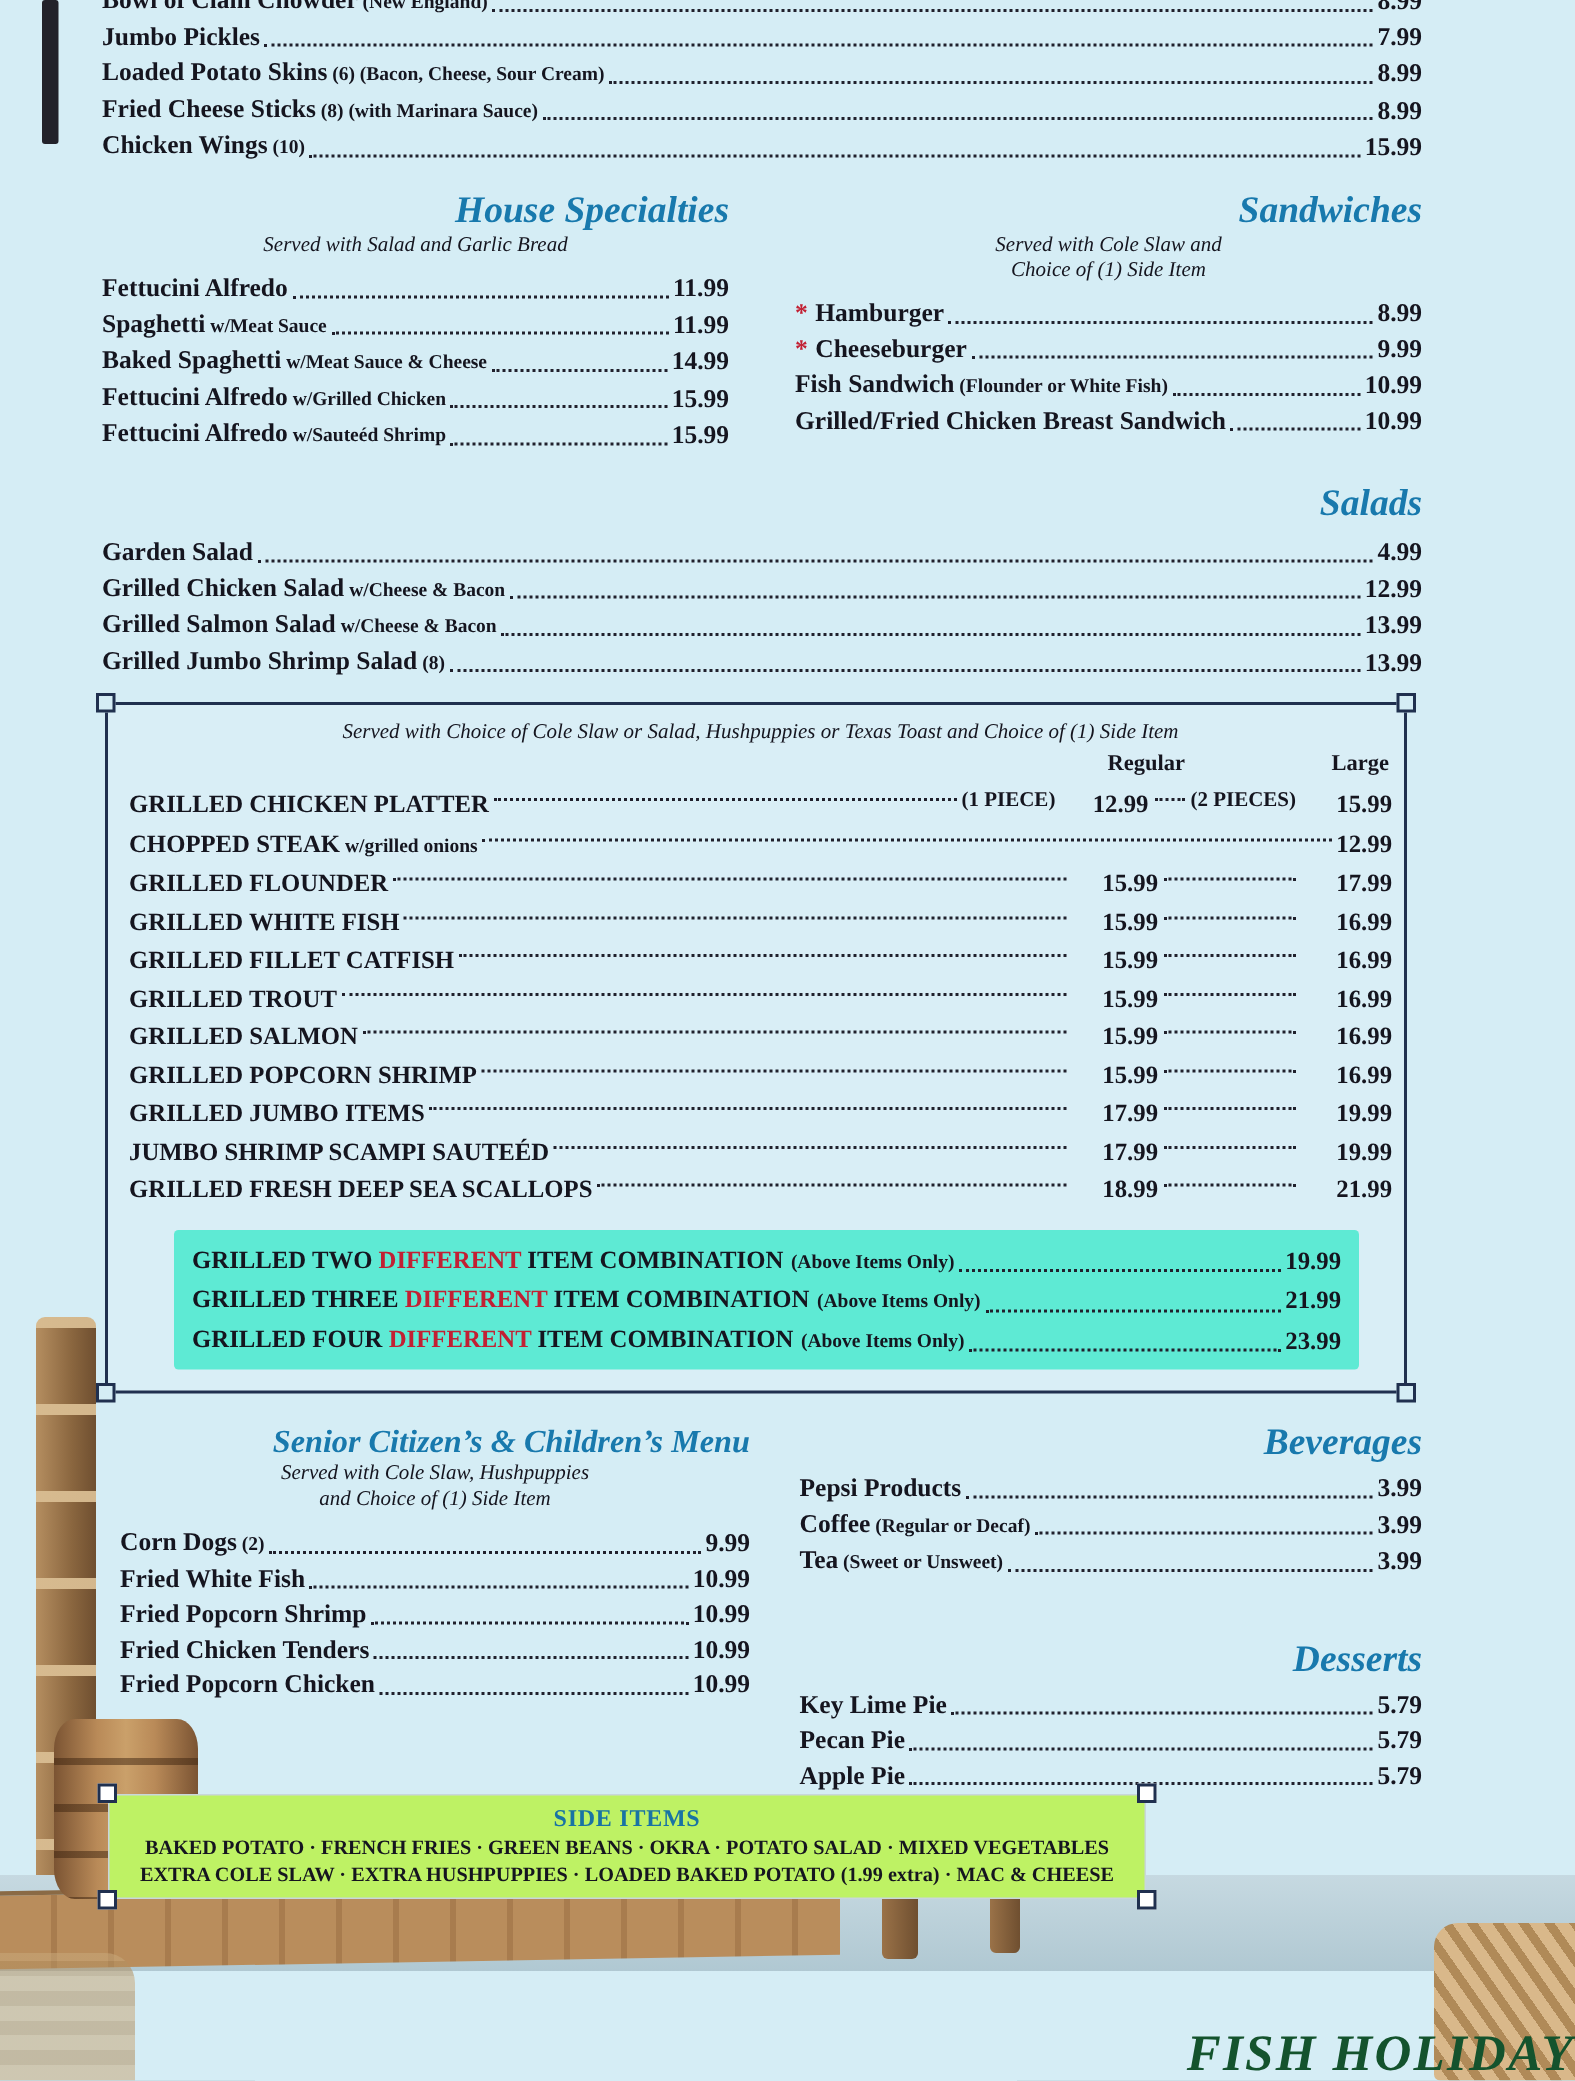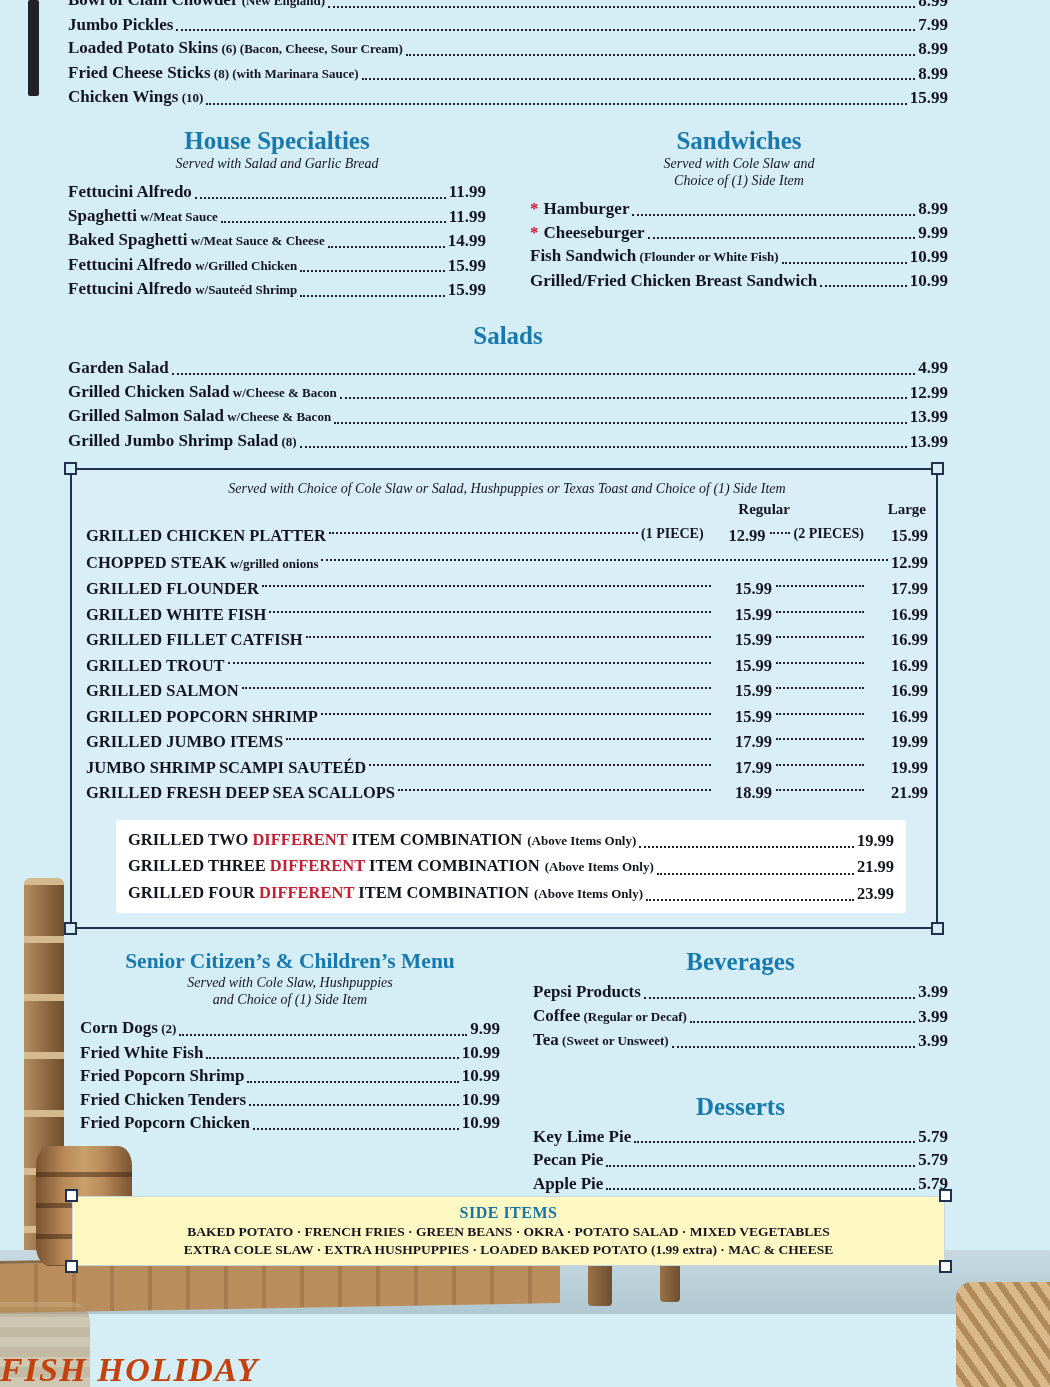--- a/index.html
+++ b/index.html
@@ -4,21 +4,21 @@
 <style>
   *{margin:0;padding:0;box-sizing:border-box}
   html,body{background:#9fb8c2}
   body{width:1050px;height:1387px;position:relative;overflow:hidden;
        background:#d5edf5;font-family:"Liberation Serif",serif;color:#15151f}
 
   .decor{position:absolute;z-index:0}
   .content{position:absolute;inset:0;z-index:2}
   section{position:absolute}
 
-  h2.sec{font-weight:700;color:#1879ad;text-align:center;
+  h2.sec{font-style:italic;font-weight:700;color:#1879ad;text-align:right;
          font-size:25px;line-height:28px;white-space:nowrap}
   .sub{font-style:italic;text-align:center;font-size:14px;line-height:17px;color:#15151f}
 
   .mrow{display:flex;align-items:flex-end;font-weight:700;font-size:17px;line-height:23.5px}
   .iname{white-space:nowrap}
   .inote{font-size:13px;font-weight:700}
   .leader{flex:1 1 auto;min-width:6px;border-bottom:2px dotted #20202c;margin:0 3px 5px 3px}
   .iprice{white-space:nowrap}
   .star{color:#c22033;margin-right:5px}
 
@@ -43,40 +43,40 @@
   .hreg{position:absolute;right:138px}
   .hlarge{position:absolute;right:2px}
   .prow{display:flex;align-items:center;font-weight:700;font-size:16.5px;line-height:25.5px}
   .pname{white-space:nowrap}
   .pfx{font-size:14px;font-weight:700;margin:0 4px 3px 0;white-space:nowrap}
   .preg{width:58px;text-align:right;white-space:nowrap}
   .leader2{flex:0 0 88px;border-bottom:2px dotted #20202c;margin:0 4px 5px 4px}
   .leader2.short{flex-basis:20px}
   .plarge{width:60px;text-align:right;white-space:nowrap}
 
-  .cbox{margin:14px 0 0 30px;width:790px;background:#ffffff;padding:7px 12px;border-radius:3px}
+  .cbox{margin:14px 0 0 30px;width:790px;background:#5eead4;padding:7px 12px;border-radius:3px}
   .crow{display:flex;align-items:flex-end;font-weight:700;font-size:16.5px;line-height:25.5px}
   .red{color:#c22033}
   .crow .inote{margin-left:5px}
 
   .sec-senior{left:80px;top:948px;width:420px}
   .sec-senior h2.sec{font-size:21.5px;line-height:26px}
   .sec-senior .sub{margin-bottom:8px}
   .sec-bev{left:533px;top:948px;width:415px}
   .sec-bev h2.sec{margin-bottom:4px}
   .desserts-title{margin-top:40px}
 
-  .sidebox{left:72px;top:1196px;width:873px;background:#fef9c3;padding:6px 10px;
+  .sidebox{left:72px;top:1196px;width:692px;background:#bef264;padding:6px 10px;
            text-align:center;border:1px solid #c9d6dc}
   .sidebox h3{color:#1973a4;font-size:16px;line-height:20px;letter-spacing:.5px}
   .sidebox .sline{font-weight:700;font-size:13.5px;line-height:18px;color:#15151f}
   .sidebox .corner{background:#ffffff}
 
-  .footer{left:0;top:1352px;width:100%;text-align:left;font-size:34px;line-height:36px;
-          font-weight:700;font-style:italic;color:#c2410c;letter-spacing:1.5px}
+  .footer{left:0;top:1352px;width:100%;text-align:right;font-size:34px;line-height:36px;
+          font-weight:700;font-style:italic;color:#14532d;letter-spacing:1.5px}
 
   
   .strip-topleft{left:28px;top:0;width:11px;height:96px;background:#22222a;border-radius:2px}
   .post-left{left:24px;top:878px;width:40px;height:420px;border-radius:6px;
      background:repeating-linear-gradient(180deg,rgba(217,189,146,.95) 0 7px,rgba(0,0,0,0) 7px 58px),
                 linear-gradient(90deg,#b58e60,#8a663f 60%,#6f4f30)}
   .water{left:0;top:1250px;width:1050px;height:64px;background:linear-gradient(#c6d9e1,#b0c8d2)}
   .dock{left:0;top:1256px;width:560px;height:52px;border-top:3px solid #8a6a45;transform:skewY(-1deg);
      background:repeating-linear-gradient(90deg,#b98d5c 0 34px,#a87c4e 34px 38px)}
   .barrel{left:36px;top:1146px;width:96px;height:120px;border-radius:14px/20px;

